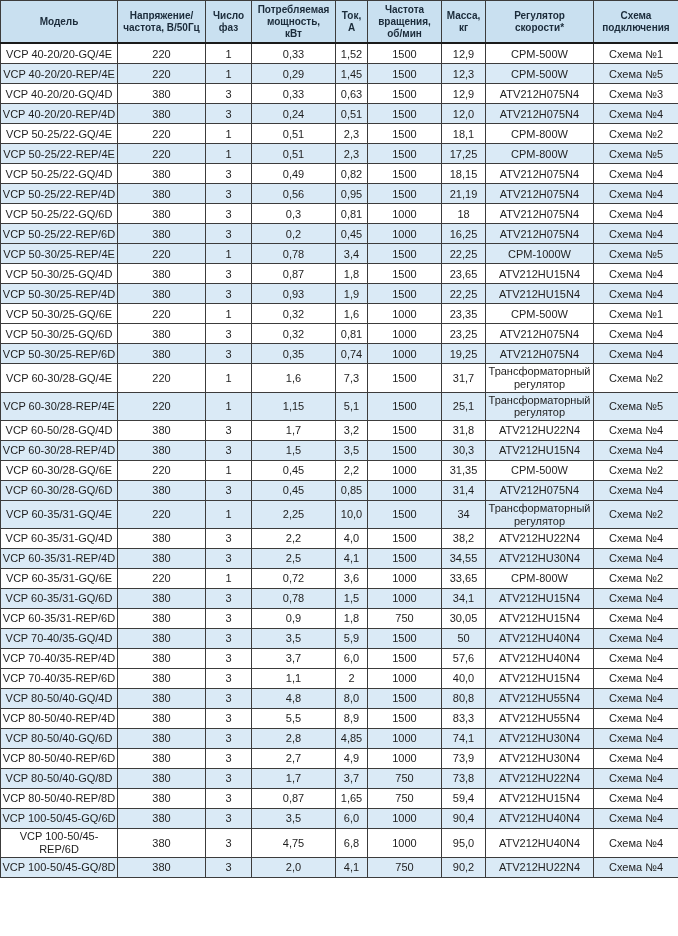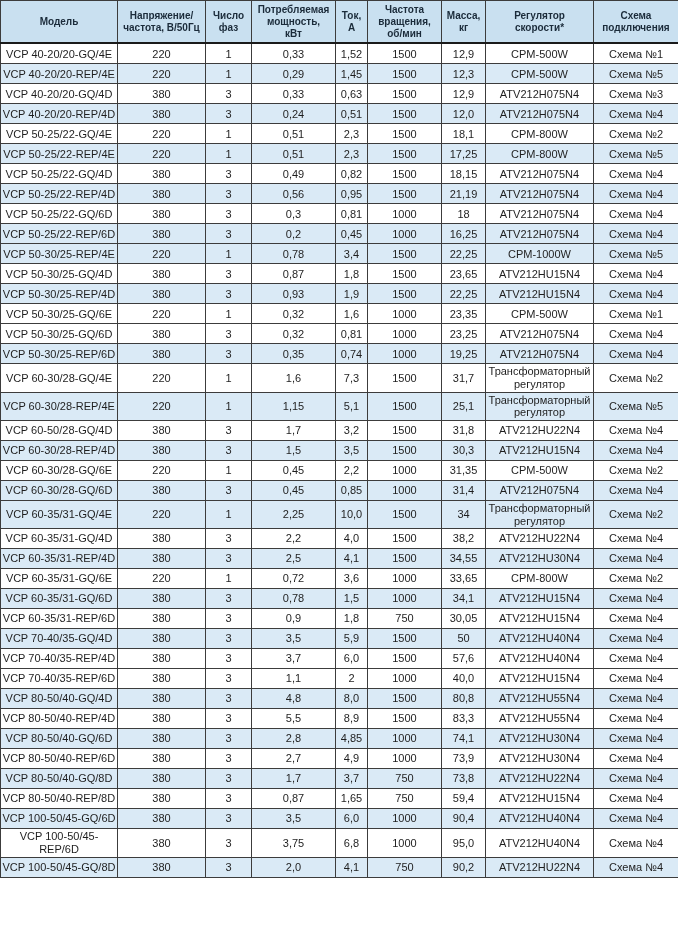--- a/index.html
+++ b/index.html
@@ -505,21 +505,21 @@
           <td>6,0</td>
           <td>1000</td>
           <td>90,4</td>
           <td>ATV212HU40N4</td>
           <td>Схема №4</td>
         </tr>
         <tr>
           <td>VCP 100-50/45-REP/6D</td>
           <td>380</td>
           <td>3</td>
-          <td>3,75</td>
+          <td>4,75</td>
           <td>6,8</td>
           <td>1000</td>
           <td>95,0</td>
           <td>ATV212HU40N4</td>
           <td>Схема №4</td>
         </tr>
         <tr class="shaded">
           <td>VCP 100-50/45-GQ/8D</td>
           <td>380</td>
           <td>3</td>

